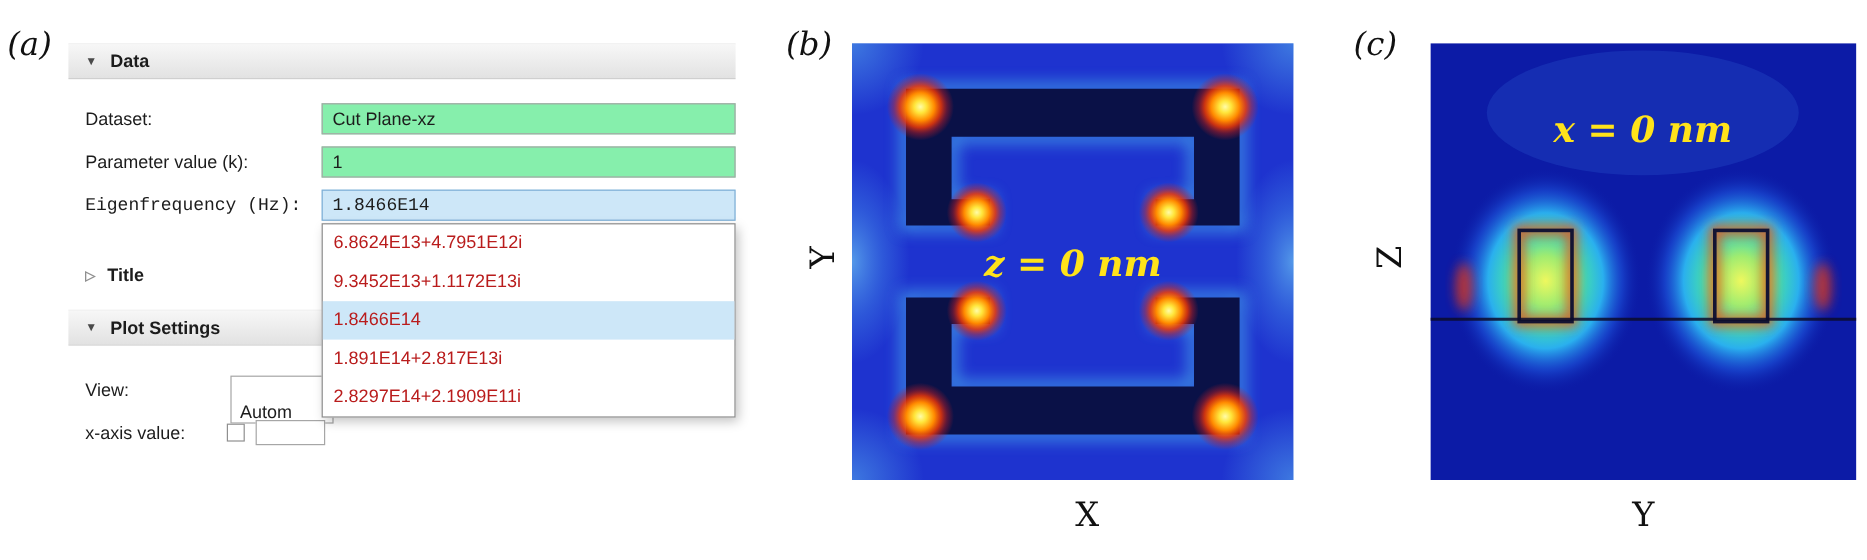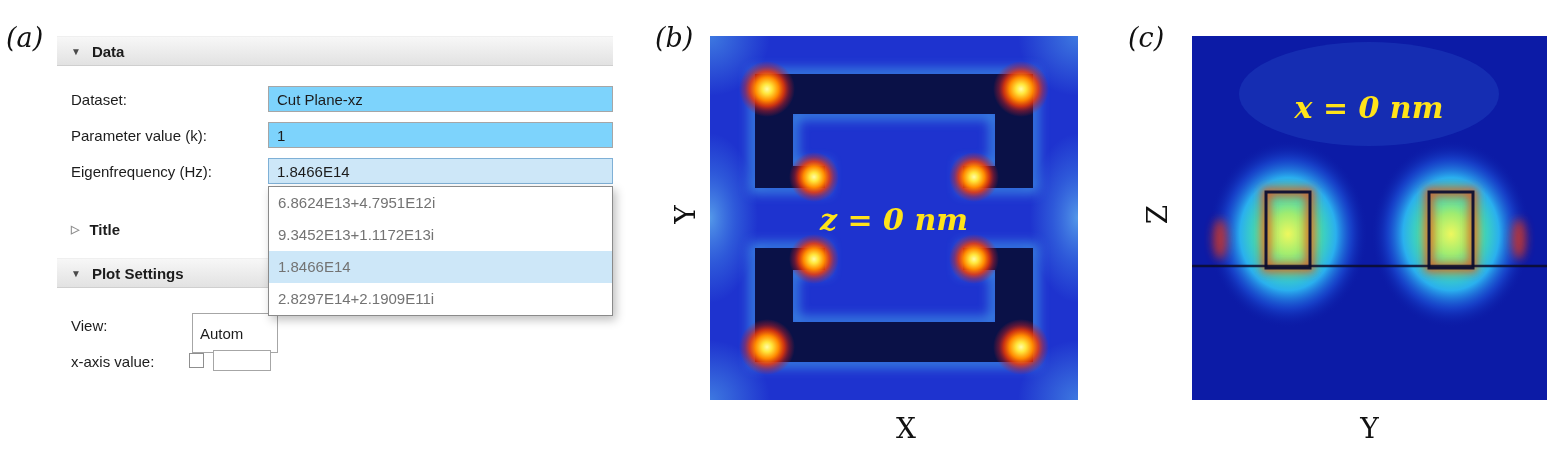--- a/index.html
+++ b/index.html
@@ -14,30 +14,30 @@
               font-size:15px; color:#1c1c1c; background:#fff; }
   .sec-header { position:absolute; left:0; width:100%; height:30px;
                 background:linear-gradient(#f7f7f7,#e2e2e2);
                 border-top:1px solid #efefef; border-bottom:1px solid #cfcfcf;
                 display:flex; align-items:center; gap:11px; padding-left:14px; font-weight:700; }
   .tri { font-size:10px; color:#4a4a4a; }
   .tri-light { font-size:11px; color:#8f8f8f; }
   .row { position:absolute; left:0; width:100%; height:26px; display:flex; align-items:center; }
   .row .lbl { margin-left:14px; }
   .combo { position:absolute; left:211px; top:0; height:26px; width:345px;
-           border:1px solid #a6a6a6; background:#7dd3fc; display:flex; align-items:center;
+           border:1px solid #a6a6a6; background:#86efac; display:flex; align-items:center;
            padding-left:8px; }
   .combo.selected { background:#cde7f8; border-color:#7fb0d6; }
   .dropdown { position:absolute; left:211px; top:150px; width:345px; background:#fff;
               border:1px solid #8a8a8a; box-shadow:3px 4px 9px rgba(0,0,0,.25); z-index:5; }
-  .dd-item { height:32px; line-height:32px; padding-left:9px; color:#737373; }
+  .dd-item { height:32px; line-height:32px; padding-left:9px; color:#b91c1c; }
   .dd-item.selected { background:#cde7f8; }
   .title-row { font-weight:700; }
   .view-combo { position:absolute; left:135px; top:1px; width:86px; height:40px;
-                border:1px solid #a6a6a6; background:#fff; display:flex; align-items:center;
+                border:1px solid #a6a6a6; background:#fff; display:flex; align-items:flex-end;
                 padding-left:7px; }
   .checkbox { position:absolute; left:132px; top:5px; width:15px; height:15px;
               border:1px solid #8f8f8f; background:#fff; }
   .mini-input { position:absolute; left:156px; top:2px; width:58px; height:21px;
                 border:1px solid #a6a6a6; background:#fff; }
 
   
   .plot { position:absolute; }
   .plot svg { display:block; }
   .ann { font:italic 700 30px "DejaVu Serif", serif; fill:#ffe31a; }
@@ -66,21 +66,21 @@
       </div>
     </div>
 
     <div class="row" style="top:86px;">
       <span class="lbl">Parameter value (k):</span>
       <div class="combo">
         <span>1</span>
       </div>
     </div>
 
-    <div class="row" style="top:122px;">
+    <div class="row" style="top:122px;font-family:Liberation Mono, monospace;">
       <span class="lbl">Eigenfrequency (Hz):</span>
       <div class="combo selected">
         <span>1.8466E14</span>
       </div>
     </div>
 
     <div class="row title-row" style="top:180px;">
       <span class="tri-light lbl">▷</span>
       <span style="margin-left:10px;">Title</span>
     </div>
@@ -100,20 +100,21 @@
     <div class="row" style="top:312px;">
       <span class="lbl">x-axis value:</span>
       <span class="checkbox"></span>
       <span class="mini-input"></span>
     </div>
 
     <div class="dropdown">
       <div class="dd-item">6.8624E13+4.7951E12i</div>
       <div class="dd-item">9.3452E13+1.1172E13i</div>
       <div class="dd-item selected">1.8466E14</div>
+      <div class="dd-item">1.891E14+2.817E13i</div>
       <div class="dd-item">2.8297E14+2.1909E11i</div>
     </div>
   </div>
 
   <div class="fig-label" style="left:655px; top:22px;">(b)</div>
 
   <div class="plot" style="left:710px; top:36px; width:368px; height:364px;">
     <svg width="368" height="364" viewBox="0 0 368 364">
       <defs>
         <radialGradient id="hot">

